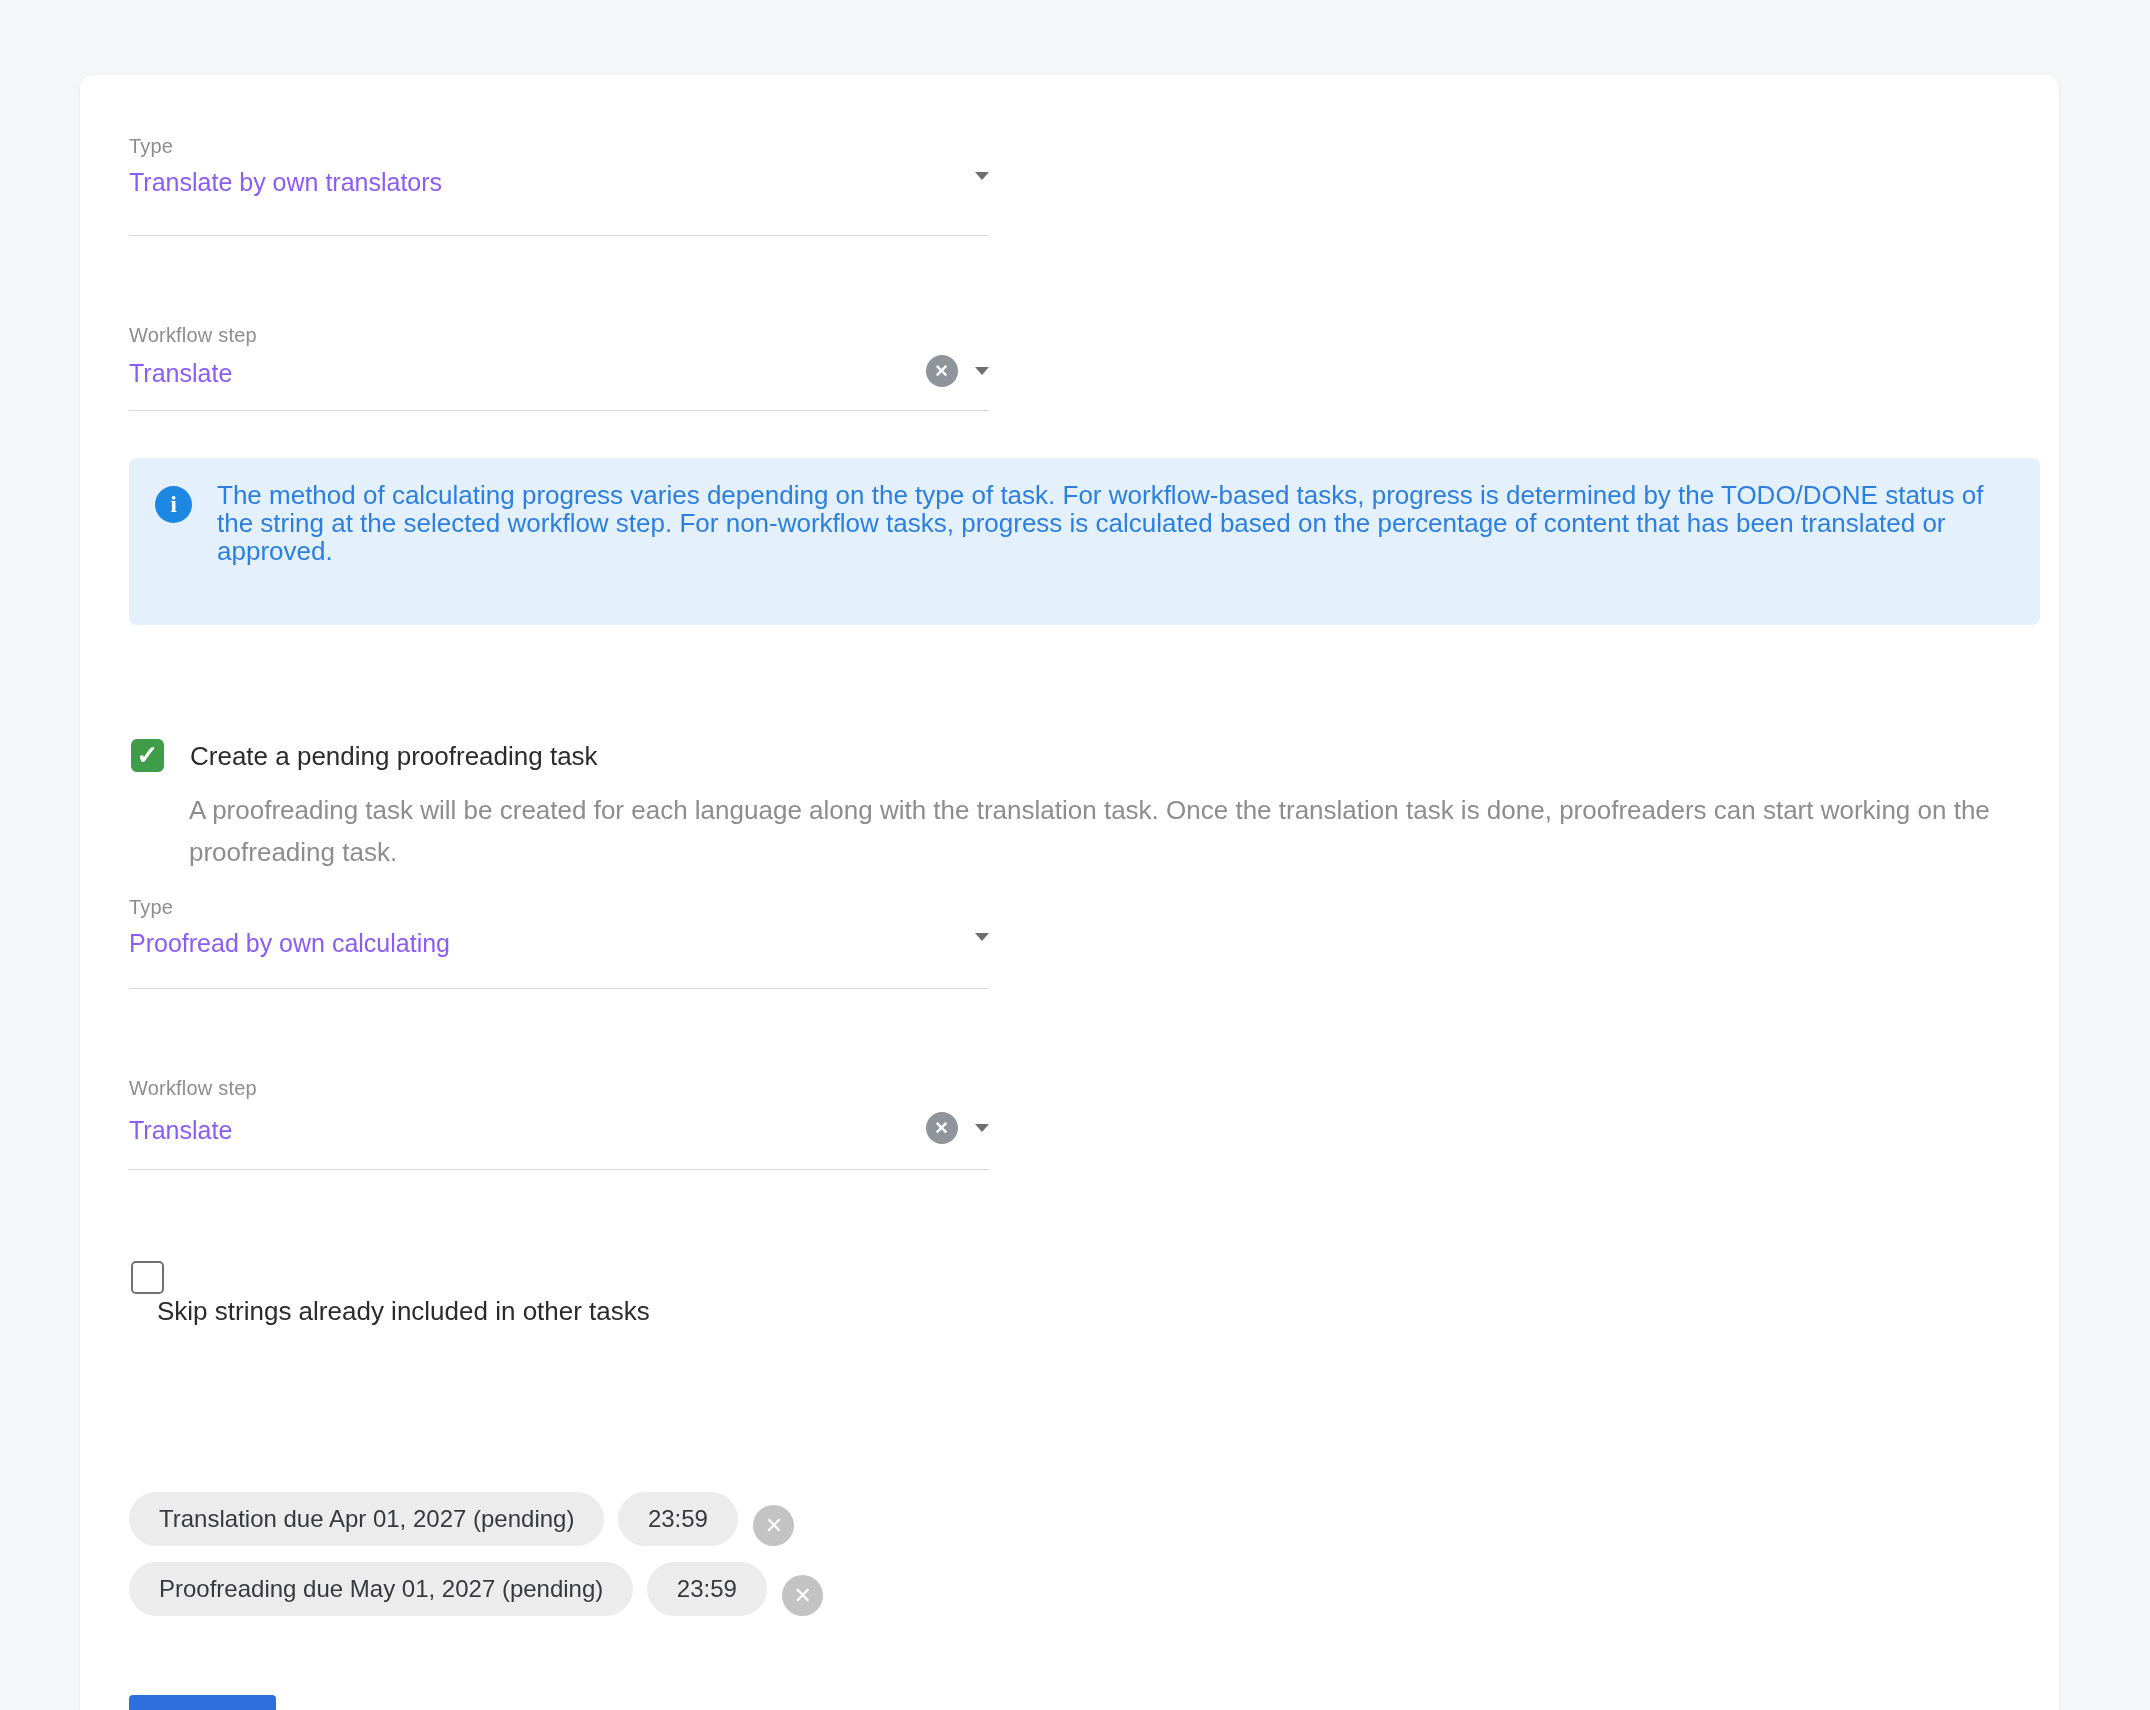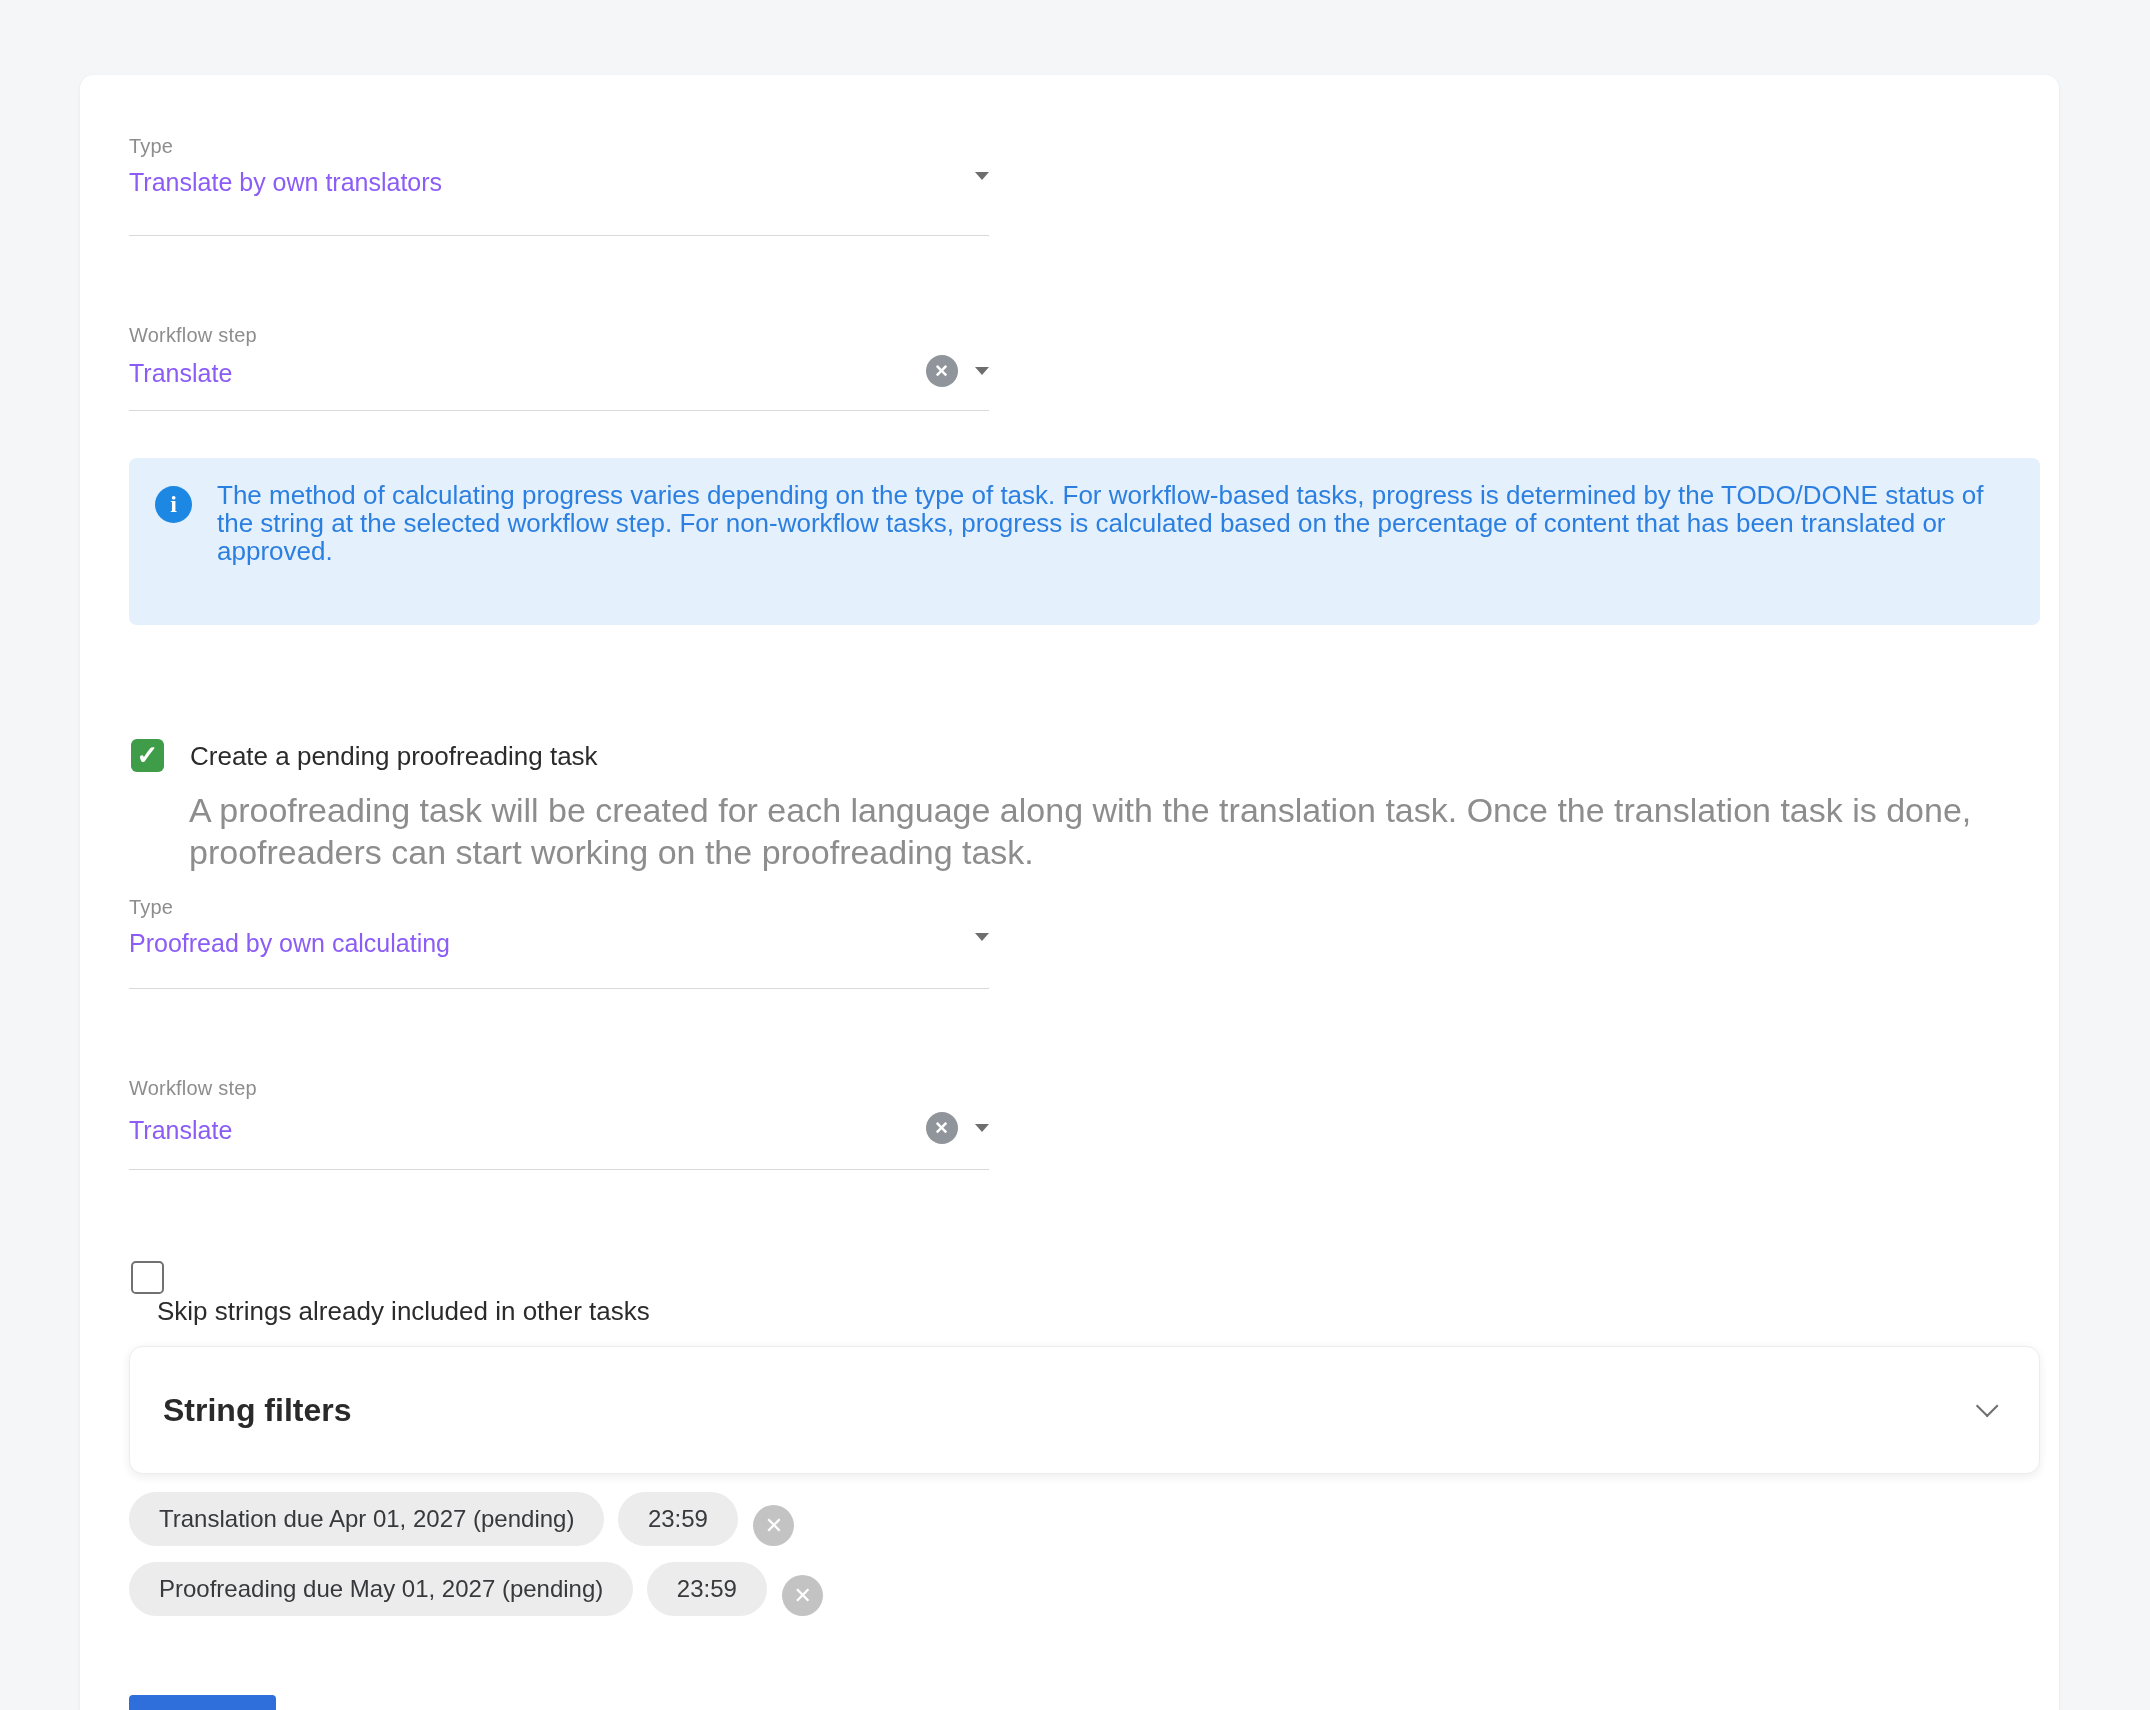--- a/index.html
+++ b/index.html
@@ -112,21 +112,21 @@
     border: 2.9px solid #717171;
     border-radius: 4.8px;
   }
   .checkbox-label {
     font-size: 26px;
     color: #2b2b2b;
     margin-left: 26px;
     margin-top: 1.9px;
   }
   .checkbox-desc {
-    font-size: 34px;
+    font-size: 26px;
     line-height: 42px;
     color: #8d8d8d;
     width: 1830px;
   }
 
   .filters-panel {
     left: 49px; top: 1271px;
     width: 1911px; height: 128px;
     background: #ffffff;
     border: 1px solid #ececec;
@@ -236,24 +236,20 @@
       <button class="clear-btn">✕</button>
       <span class="caret"></span>
     </span>
   </div>
 
   <div class="abs checkbox-row" style="left:51px; top:1186px;flex-direction:column;">
     <span class="checkbox-box checkbox-unchecked"></span>
     <span class="checkbox-label">Skip strings already included in other tasks</span>
   </div>
 
-  <div class="abs filters-panel">
-    <span class="filters-title">String filters</span>
-    <span class="chevron-down"></span>
-  </div>
 
   <div class="abs chip-row" style="left:49px; top:1417px;">
     <span class="chip">Translation due Apr 01, 2027 (pending)</span>
     <span class="chip">23:59</span>
     <button class="chip-x">✕</button>
   </div>
   <div class="abs chip-row" style="left:49px; top:1487px;">
     <span class="chip">Proofreading due May 01, 2027 (pending)</span>
     <span class="chip">23:59</span>
     <button class="chip-x">✕</button>

